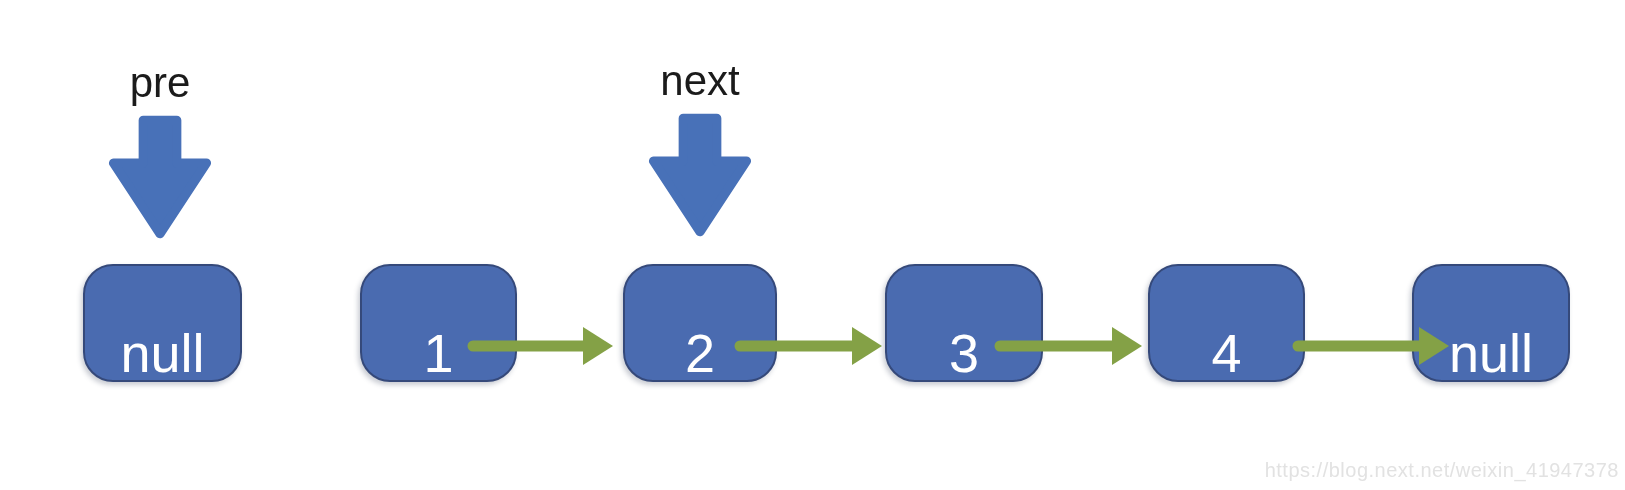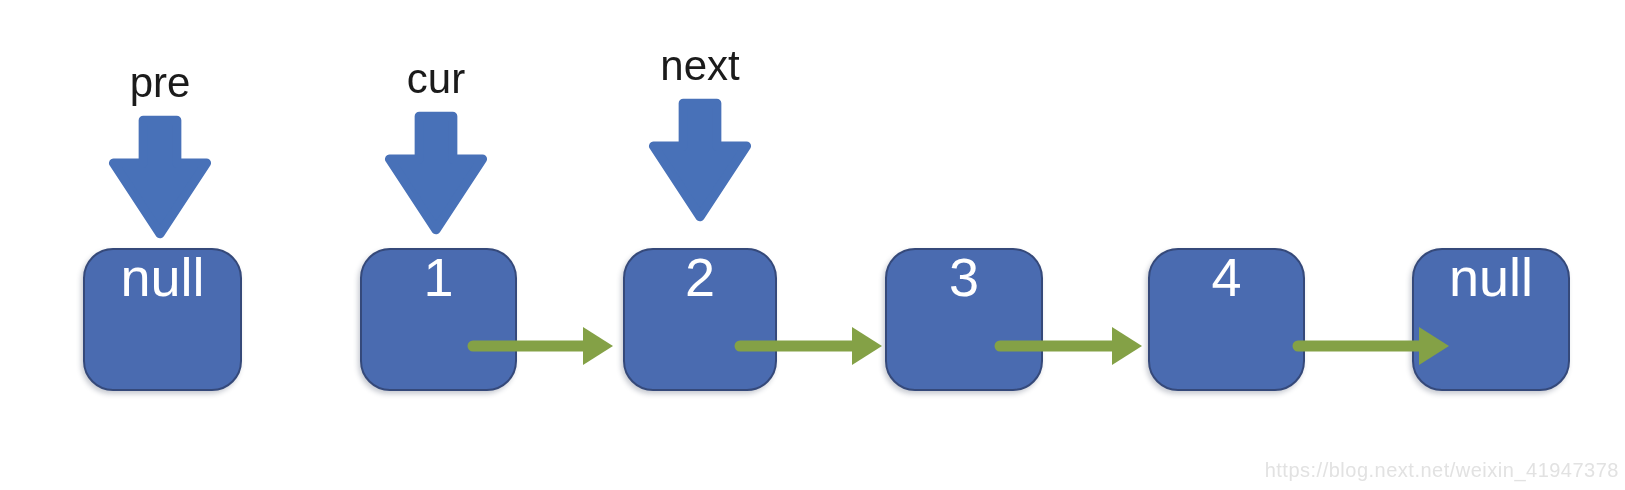--- a/index.html
+++ b/index.html
@@ -38,32 +38,32 @@
     color:var(--label-text);
     margin-bottom:8px;
   }
   .down-arrow{
     width:104px;
     height:126px;
     color:var(--pointer-arrow);
   }
   .ptr-pre{left:85px;top:60px;}
   .ptr-cur{left:361px;top:56px;}
-  .ptr-next{left:625px;top:43px;}
+  .ptr-next{left:625px;top:58px;}
   
   .node{
     position:absolute;
-    top:248px;
-    height:143px;
+    top:264px;
+    height:118px;
     background:var(--node-fill);
     border:2px solid var(--node-border);
     border-radius:30px;
     box-sizing:border-box;
     display:flex;
-    align-items:flex-start;
+    align-items:flex-end;
     justify-content:center;
     box-shadow:-2px 3px 5px rgba(40,50,80,0.25);
   }
   .node-text{
     color:var(--node-text);
     font-size:54px;
     line-height:1;
   }
   .node-0{left:83px;width:159px;}
   .node-1{left:360px;width:157px;}
@@ -96,26 +96,20 @@
 
 <div class="canvas">
 
   <div class="pointer ptr-pre">
     <div class="pointer-label">pre</div>
     <svg class="down-arrow" viewBox="0 0 112 134">
       <path d="M38 6 H74 V52 H106 L56 128 L6 52 H38 Z" fill="currentColor" stroke="currentColor" stroke-width="10" stroke-linejoin="round"></path>
     </svg>
   </div>
 
-  <div class="pointer ptr-cur">
-    <div class="pointer-label">cur</div>
-    <svg class="down-arrow" viewBox="0 0 112 134">
-      <path d="M38 6 H74 V52 H106 L56 128 L6 52 H38 Z" fill="currentColor" stroke="currentColor" stroke-width="10" stroke-linejoin="round"></path>
-    </svg>
-  </div>
 
   <div class="pointer ptr-next">
     <div class="pointer-label">next</div>
     <svg class="down-arrow" viewBox="0 0 112 134">
       <path d="M38 6 H74 V52 H106 L56 128 L6 52 H38 Z" fill="currentColor" stroke="currentColor" stroke-width="10" stroke-linejoin="round"></path>
     </svg>
   </div>
 
   <div class="node node-0">
     <span class="node-text">null</span>

